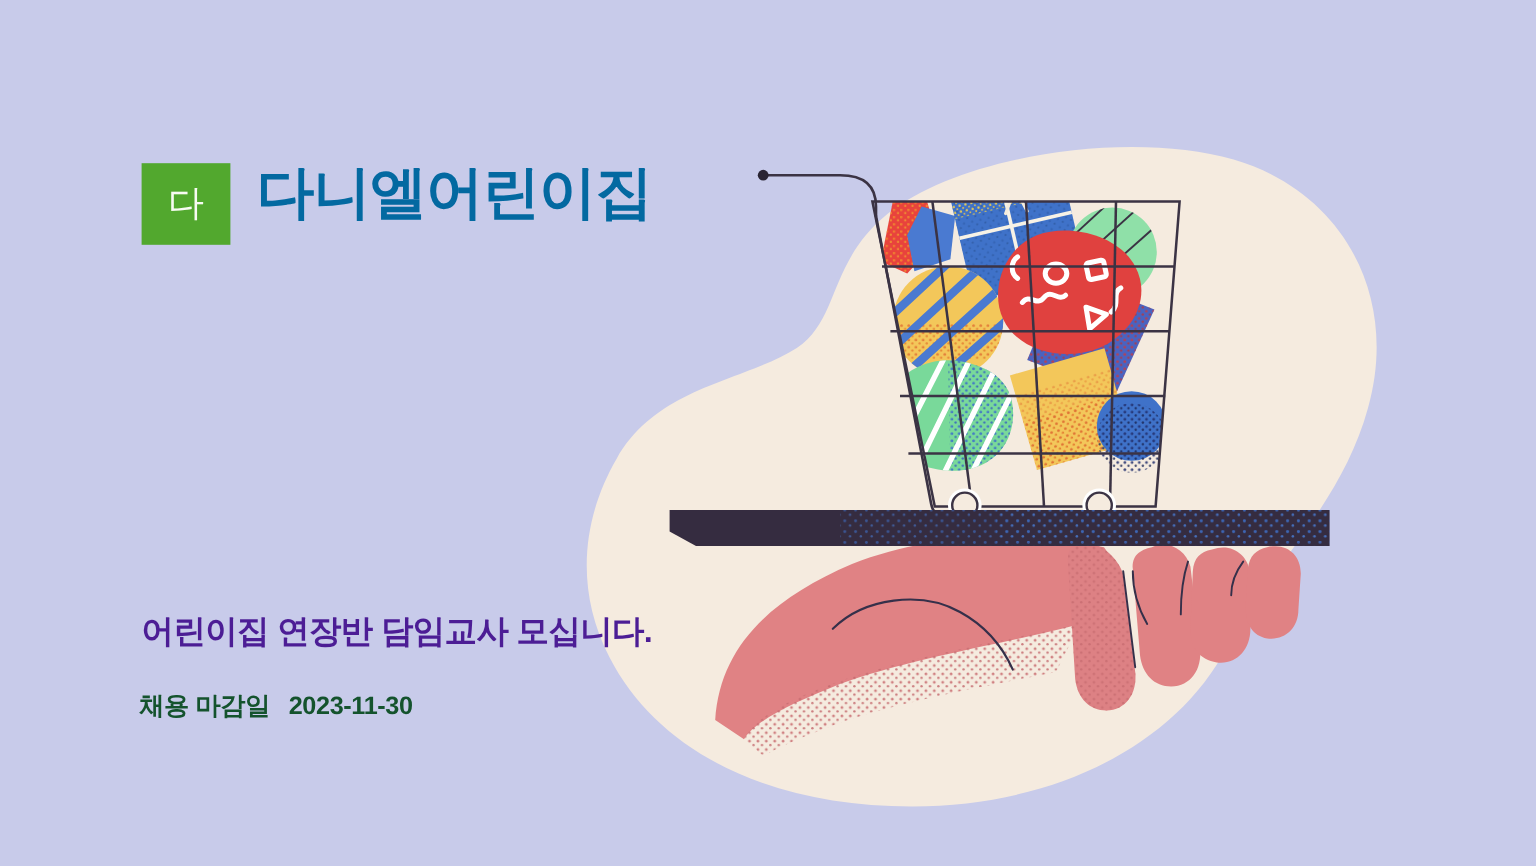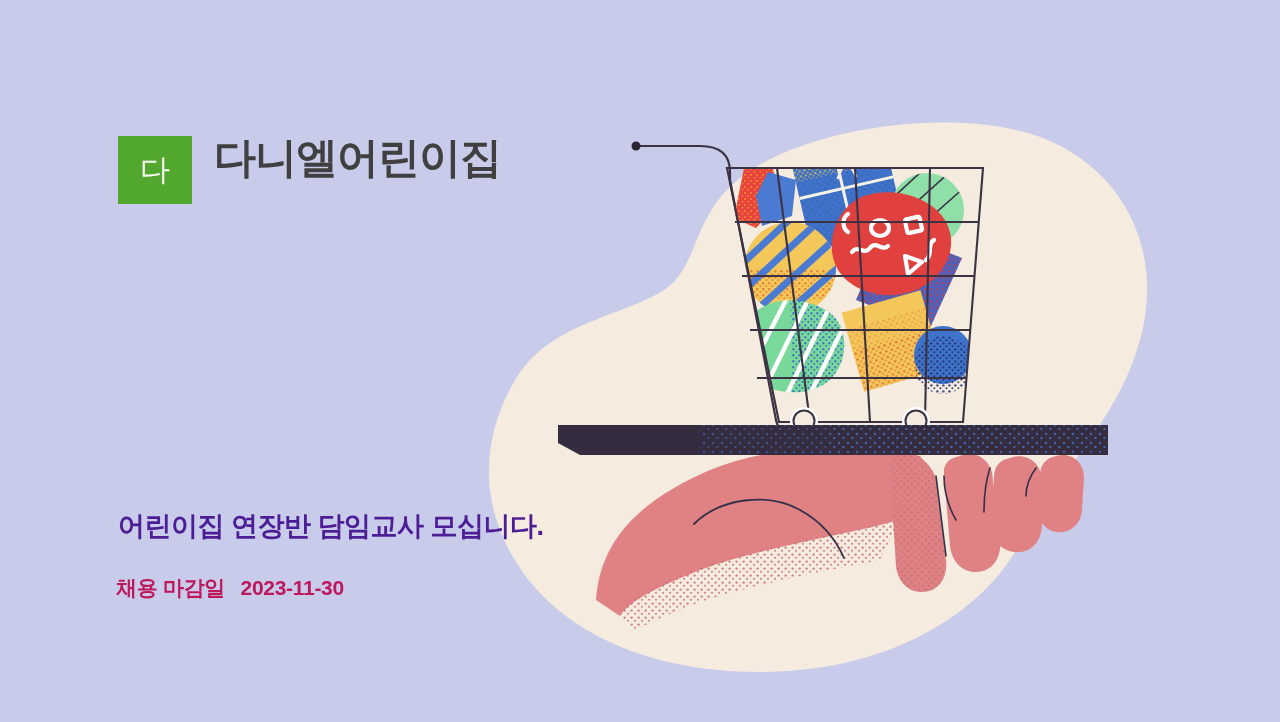--- a/index.html
+++ b/index.html
@@ -36,23 +36,23 @@
     font-size: 30px;
     font-weight: 400;
     letter-spacing: 0;
     line-height: 1;
     z-index: 6;
   }
   .company-name {
     position: absolute;
     left: 214px;
     top: 130px;
-    font-size: 42px;
+    font-size: 48px;
     font-weight: 700;
-    color: #404040;
+    color: #0369a1;
     letter-spacing: -1px;
     line-height: 1.35;
     white-space: nowrap;
     z-index: 6;
   }
   .job-title {
     position: absolute;
     left: 118px;
     top: 508px;
     font-size: 27px;
@@ -61,21 +61,21 @@
     letter-spacing: -0.5px;
     white-space: nowrap;
     z-index: 6;
   }
   .deadline {
     position: absolute;
     left: 116px;
     top: 574px;
     font-size: 21px;
     font-weight: 700;
-    color: #be185d;
+    color: #14532d;
     letter-spacing: -0.3px;
     white-space: nowrap;
     z-index: 6;
   }
   .deadline .dl-date {
     margin-left: 10px;
   }
 </style>
 </head>
 <body>

